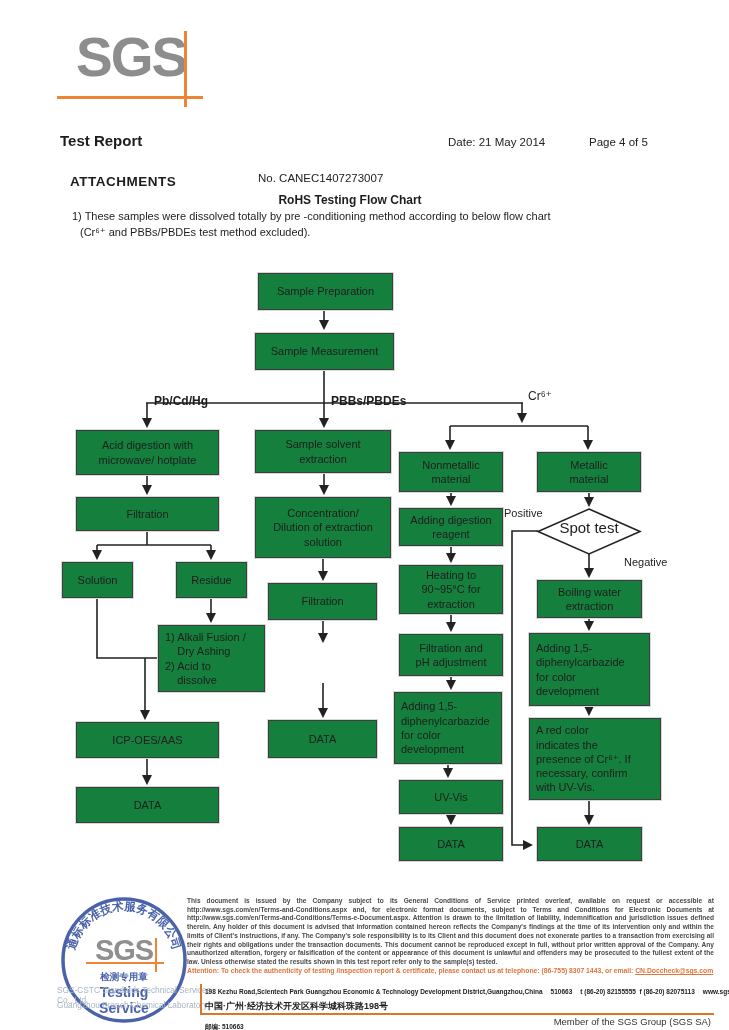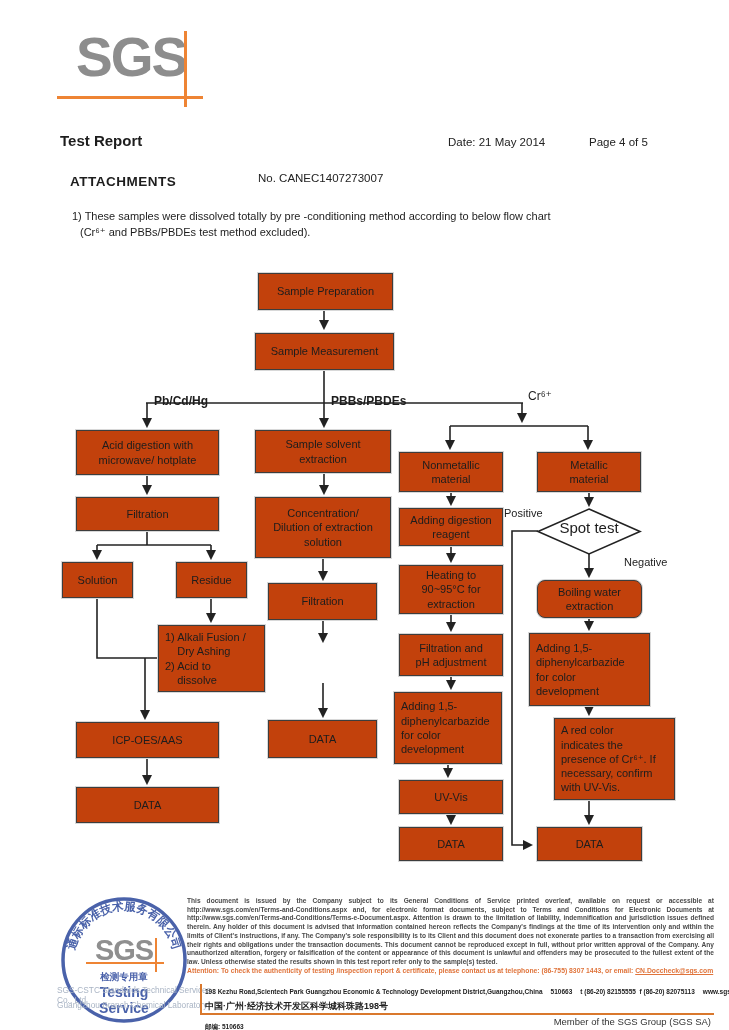--- a/index.html
+++ b/index.html
@@ -20,21 +20,21 @@
   .hdr-item{position:absolute;top:136px;font-size:11.5px;color:#222;}
 
   
   .attachments{position:absolute;left:70px;top:174px;font-size:13.5px;font-weight:bold;letter-spacing:.5px;}
   .chart-title{position:absolute;left:210px;top:193px;width:280px;text-align:center;
     font-size:12px;font-weight:bold;}
   .note1{position:absolute;left:72px;top:210px;font-size:11px;}
   .note2{position:absolute;left:80px;top:226px;font-size:11px;}
 
   
-  .node{position:absolute;box-sizing:border-box;border:1.5px solid #3d3d3d;background:#c2410c;
+  .node{position:absolute;box-sizing:border-box;border:1.5px solid #3d3d3d;background:#15803d;
     display:flex;align-items:center;justify-content:center;text-align:center;
     font-size:11px;line-height:1.3;white-space:pre-line;padding:10px 3px;
     box-shadow:0 0 0 1px #d8d8d8;}
   .node-left{justify-content:flex-start;text-align:left;white-space:pre-wrap;padding-left:6px;}
   .flow-label{position:absolute;font-size:12px;font-weight:bold;}
   .flow-label-plain{position:absolute;font-size:12px;font-weight:normal;}
   .dec-label{position:absolute;font-size:11px;}
   .diamond-text{position:absolute;left:538px;top:505px;width:102px;height:45px;
     display:flex;align-items:center;justify-content:center;font-size:15px;}
   svg.connectors{position:absolute;left:0;top:0;pointer-events:none;}
@@ -74,20 +74,21 @@
     <div class="logo-hline"></div>
     <div class="logo-vline"></div>
   </div>
 
   <div class="report-title">Test Report</div>
   <div class="hdr-item" style="left:258px;margin-top:36px;">No. CANEC1407273007</div>
   <div class="hdr-item" style="left:448px;">Date: 21 May 2014</div>
   <div class="hdr-item" style="left:589px;">Page 4 of 5</div>
 
   <div class="attachments">ATTACHMENTS</div>
+  <div class="chart-title">RoHS Testing Flow Chart</div>
   <div class="note1">1) These samples were dissolved totally by pre -conditioning method according to below flow chart</div>
   <div class="note2">(Cr⁶⁺ and PBBs/PBDEs test method excluded).</div>
 
   <svg class="connectors" width="729" height="1030">
     <defs>
       <marker id="ah" viewBox="0 0 10 10" refX="8" refY="5" markerWidth="6.5" markerHeight="6.5" orient="auto">
         <path d="M0,0 L10,5 L0,10 Z" fill="#222"></path>
       </marker>
     </defs>
     <g stroke="#222" stroke-width="1.6" fill="none">
@@ -170,27 +171,27 @@
   <div class="node node-left" style="left:394px;top:692px;width:108px;height:72px;">Adding 1,5-
 diphenylcarbazide
 for color
 development</div>
   <div class="node" style="left:399px;top:780px;width:104px;height:34px;">UV-Vis</div>
   <div class="node" style="left:399px;top:827px;width:104px;height:34px;">DATA</div>
 
   <div class="node" style="left:537px;top:452px;width:104px;height:40px;">Metallic
 material</div>
   <div class="diamond-text">Spot test</div>
-  <div class="node" style="left:537px;top:580px;width:105px;height:38px;border-radius:8px;">Boiling water
+  <div class="node" style="left:537px;top:580px;width:105px;height:38px;">Boiling water
 extraction</div>
   <div class="node node-left" style="left:529px;top:633px;width:121px;height:73px;">Adding 1,5-
 diphenylcarbazide
 for color
 development</div>
-  <div class="node node-left" style="left:554px;top:718px;width:121px;height:82px;">A red color
+  <div class="node node-left" style="left:529px;top:718px;width:132px;height:82px;">A red color
 indicates the
 presence of Cr⁶⁺. If
 necessary, confirm
 with UV-Vis.</div>
   <div class="node" style="left:537px;top:827px;width:105px;height:34px;">DATA</div>
 
   <svg class="abs" style="left:58px;top:896px;" width="132" height="130">
     <circle cx="66" cy="64" r="61" fill="none" stroke="#4a62aa" stroke-width="3.5"></circle>
     <defs>
       <path id="ringTop" d="M 66,64 m -50,0 a 50,50 0 1,1 100,0"></path>

